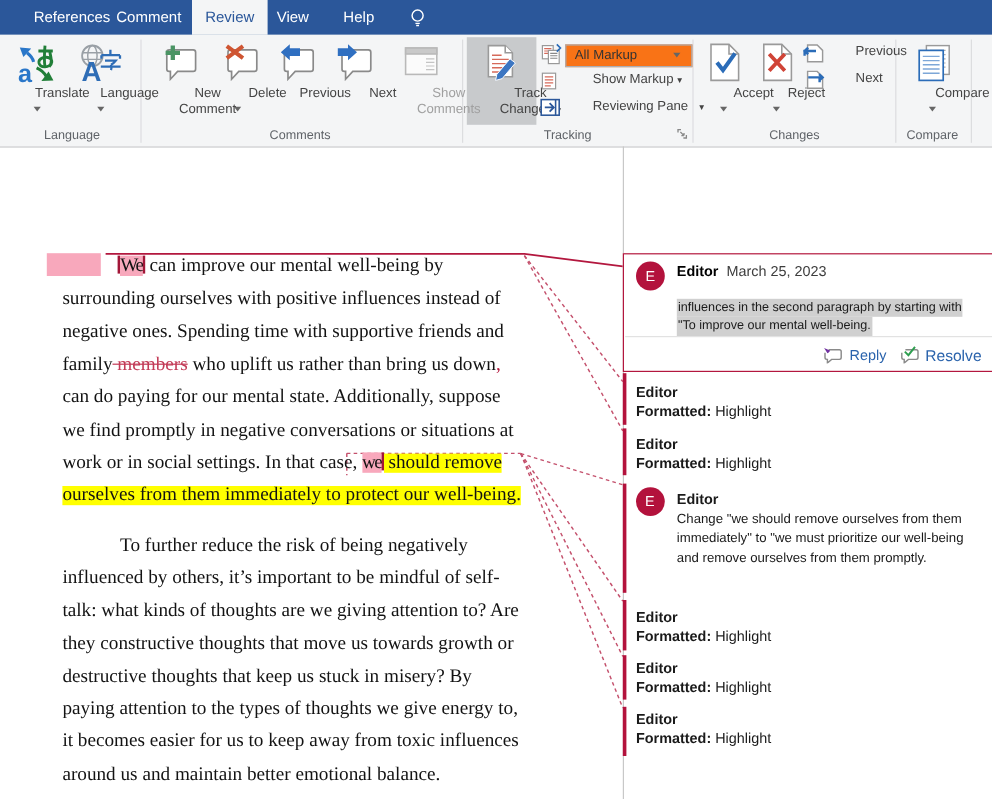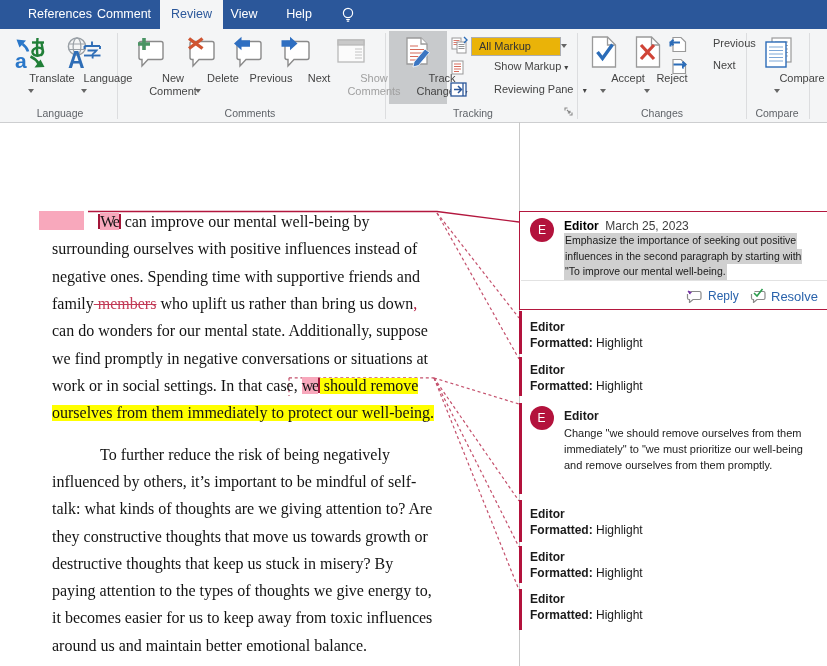--- a/index.html
+++ b/index.html
@@ -12,21 +12,21 @@
   #tab-active{position:absolute;left:160px;top:0;width:63px;height:29px;background:#f4f5f6;
       color:#2b579a;line-height:29px;text-align:center;font-size:12.5px;}
   
   #ribbon{left:0;top:29px;width:827px;height:94px;background:#f4f5f6;border-bottom:1px solid #cdced0;box-sizing:border-box;}
   .gsep{position:absolute;top:4px;width:1px;height:86px;background:#dcdddf;}
   .glabel{position:absolute;top:78px;height:12px;line-height:12px;font-size:10.5px;color:#5f6368;text-align:center;}
   .blabel{position:absolute;font-size:11px;color:#444;text-align:center;white-space:nowrap;line-height:13px;padding-left:24px;}
   .gray{color:#a0a0a0;}
   .darr{position:absolute;width:0;height:0;border-left:3.5px solid transparent;border-right:3.5px solid transparent;border-top:4px solid #666;}
   #trkbg{position:absolute;left:389px;top:2px;width:58px;height:73px;background:#c8cacc;}
-  #combobox{position:absolute;left:471px;top:8px;width:90px;height:19px;background:#eab308;border:1px solid #abadb3;box-sizing:border-box;font-size:11px;color:#333;line-height:17px;padding-left:7px;}
+  #combobox{position:absolute;left:471px;top:8px;width:106px;height:19px;background:#f97316;border:1px solid #abadb3;box-sizing:border-box;font-size:11px;color:#333;line-height:17px;padding-left:7px;}
   
   .docline{position:absolute;font-family:"Liberation Serif",serif;font-size:16px;line-height:27.3px;height:27.3px;white-space:pre;color:#131313;margin-left:12px;}
   .del{color:#c23a56;text-decoration:line-through;}
   .insc{color:#b3173c;}
   .hlp{background:#f8a8bc;}
   .hly{background:#ffff00;display:inline-block;height:16px;line-height:16px;}
   .rbar{display:inline-block;width:2px;height:15px;background:#a21638;vertical-align:-2px;}
   
   #vline{left:519px;top:122px;width:1px;height:544px;background:#c8c8c8;}
   .cbar{position:absolute;left:518.7px;width:3px;background:#b3123c;}
@@ -204,37 +204,37 @@
       <path d="M434 378 L519 501"></path>
       <path d="M434 378 L519 547"></path>
       <path d="M434 378 L519 590"></path>
     </g>
   </svg>
 
   <div class="docline" style="left:86.3px;top:207.9px;"><span class="rbar"></span><span class="hlp" style="letter-spacing:-1.3px;">We</span><span class="rbar"></span> can improve our mental well-being by</div>
   <div class="docline" style="left:40px;top:235.2px;">surrounding ourselves with positive influences instead of</div>
   <div class="docline" style="left:40px;top:262.5px;">negative ones. Spending time with supportive friends and</div>
   <div class="docline" style="left:40px;top:289.8px;">family<span class="del">&nbsp;members</span> who uplift us rather than bring us down<span class="insc">,</span></div>
-  <div class="docline" style="left:40px;top:317.2px;">can do wonders for our mental state. Additionally, suppose</div>
+  <div class="docline" style="left:40px;top:317.2px;">can do paying for our mental state. Additionally, suppose</div>
   <div class="docline" style="left:40px;top:344.5px;">we find promptly in negative conversations or situations at</div>
   <div class="docline" style="left:40px;top:399.2px;"><span class="hly">ourselves from them immediately to protect our well-being.</span></div>
   <div class="docline" style="left:40px;top:371.8px;">work or in social settings. In that case, <span class="hlp" style="letter-spacing:-1.3px;">we</span><span class="rbar"></span><span class="hly">&nbsp;should remove</span></div>
   <div class="docline" style="left:88px;top:441.1px;">To further reduce the risk of being negatively</div>
   <div class="docline" style="left:40px;top:468.2px;">influenced by others, it’s important to be mindful of self-</div>
   <div class="docline" style="left:40px;top:495.4px;">talk: what kinds of thoughts are we giving attention to? Are</div>
   <div class="docline" style="left:40px;top:522.7px;">they constructive thoughts that move us towards growth or</div>
   <div class="docline" style="left:40px;top:549.9px;">destructive thoughts that keep us stuck in misery? By</div>
   <div class="docline" style="left:40px;top:577.1px;">paying attention to the types of thoughts we give energy to,</div>
   <div class="docline" style="left:40px;top:604.4px;">it becomes easier for us to keep away from toxic influences</div>
   <div class="docline" style="left:40px;top:631.6px;">around us and maintain better emotional balance.</div>
 
   <div class="abs" id="card1"></div>
   <div class="avatar" style="left:530px;top:217.5px;">E</div>
   <div class="abs" style="left:564px;top:217.5px;font-size:12px;line-height:16px;"><b>Editor</b>&nbsp;&nbsp;<span style="color:#3d3d3d;">March 25, 2023</span></div>
-  <div class="cbody" style="left:564px;top:233.2px;"><span>Emphasize the importance of seeking out positive</span><br>
+  <div class="cbody" style="left:564px;top:233.2px;"><br>
   <span>influences in the second paragraph by starting with</span><br>
   <span>"To improve our mental well-being.</span></div>
   <div class="abs" style="left:520.5px;top:280px;width:306px;height:1px;background:#e2e2e2;"></div>
   <svg class="abs" style="left:686px;top:288px;" width="18" height="15" viewBox="0 0 18 15">
     <path d="M4.5 3.5 h9 a1.5 1.5 0 0 1 1.5 1.5 v5 a1.5 1.5 0 0 1 -1.5 1.5 h-6.5 l-3.5 3 v-3 h-0.5 a1.5 1.5 0 0 1 -1.5 -1.5 v-4" fill="#fff" stroke="#8a8a8a" stroke-width="1.2"></path>
     <path d="M5.5 4.5 l-3.5 -1.5 l2 3.2" fill="#7030a0" stroke="#7030a0" stroke-width="1"></path>
   </svg>
   <div class="abs blue" style="left:708px;top:289px;font-size:12px;">Reply</div>
   <svg class="abs" style="left:750px;top:288px;" width="18" height="15" viewBox="0 0 18 15">
     <path d="M4.5 3.5 h9 a1.5 1.5 0 0 1 1.5 1.5 v5 a1.5 1.5 0 0 1 -1.5 1.5 h-6.5 l-3.5 3 v-3 h-0.5 a1.5 1.5 0 0 1 -1.5 -1.5 v-4" fill="#fff" stroke="#8a8a8a" stroke-width="1.2"></path>

